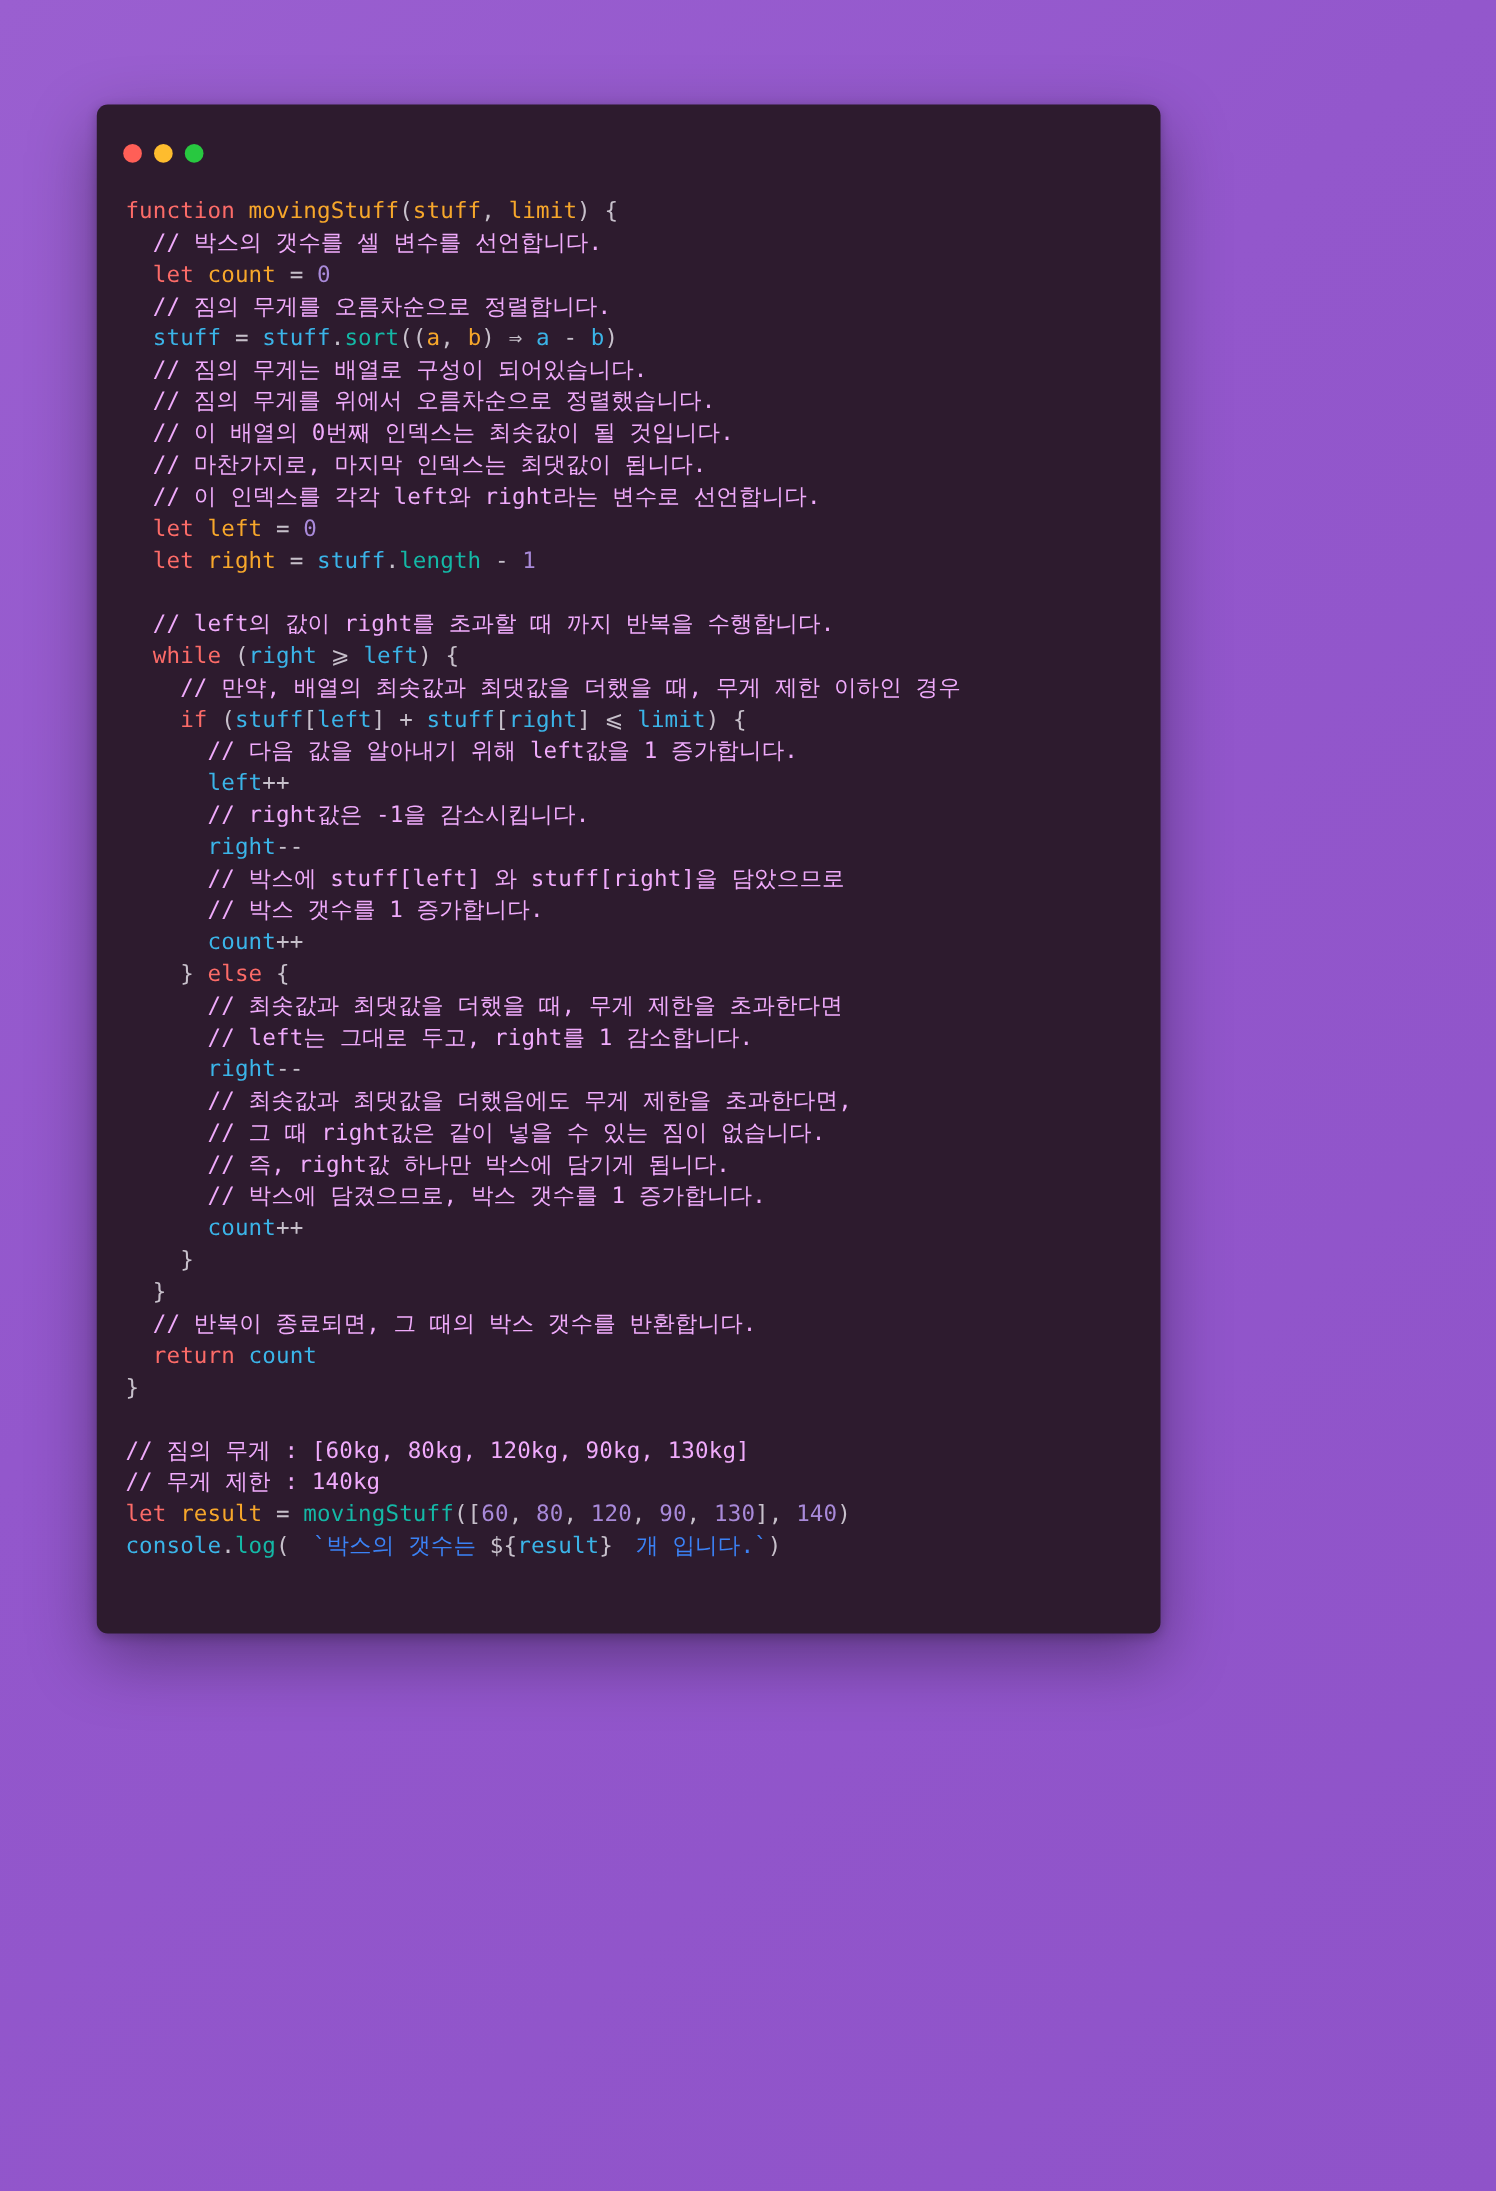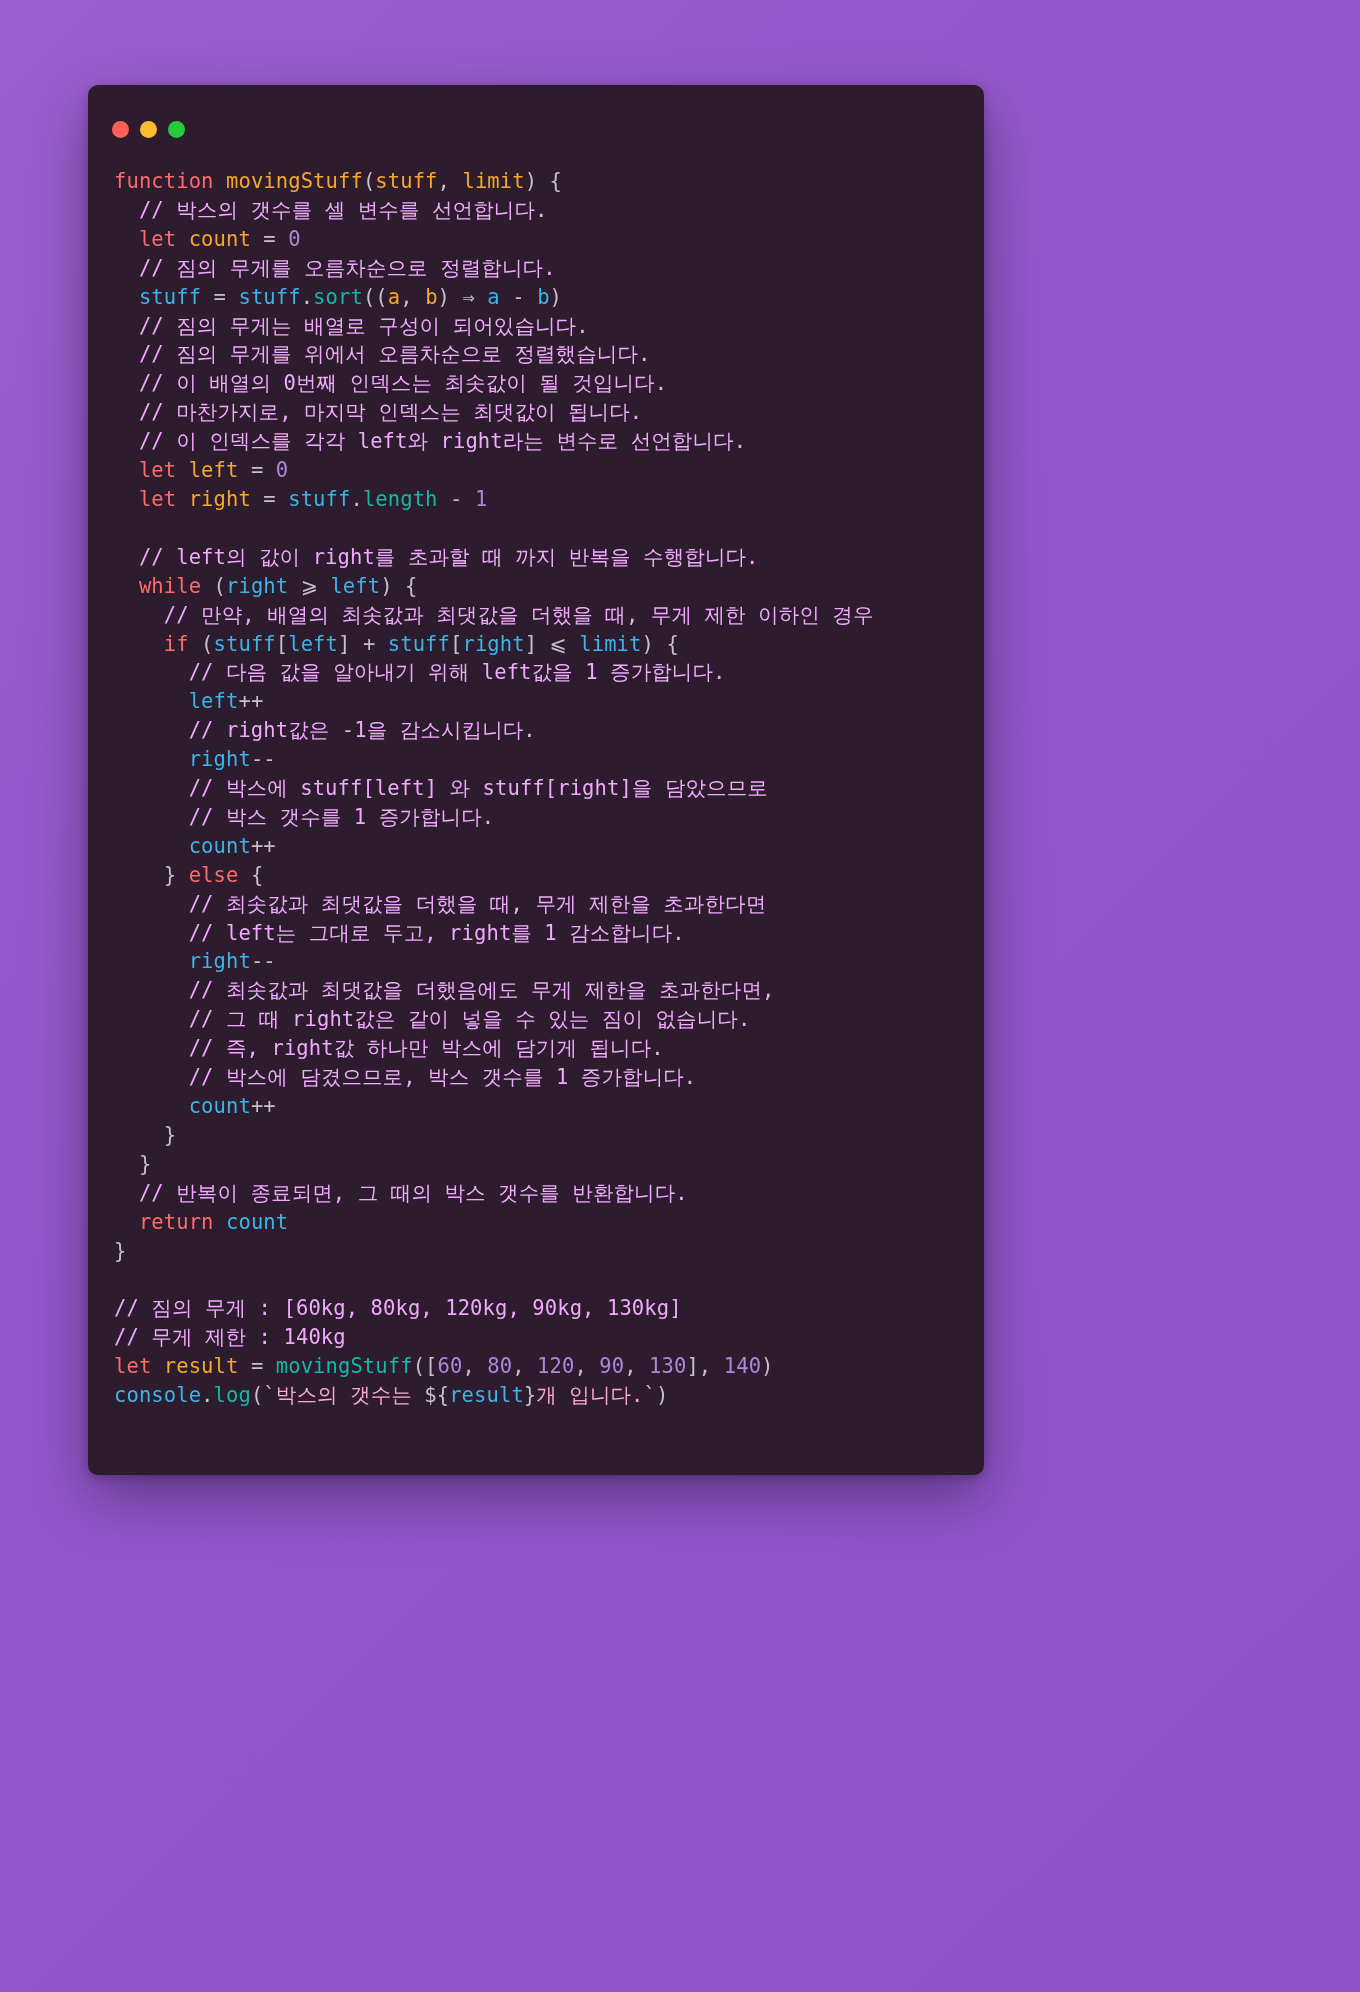--- a/index.html
+++ b/index.html
@@ -12,22 +12,22 @@
     background: linear-gradient(135deg, #9a5fd0 0%, #9357cc 40%, #8f53c9 100%);
     font-family: "DejaVu Sans Mono", monospace;
     display: flex;
     align-items: flex-start;
     justify-content: center;
   }
 
   #carbon-window {
     position: absolute;
     left: 88px;
-    top: 85px;
-    width: 896px;
+    top: 95px;
+    width: 967px;
     height: 1390px;
     background: #2d1b2e;
     border-radius: 10px;
     box-shadow: 0 22px 60px rgba(0,0,0,0.36), 0 3px 10px rgba(0,0,0,0.22);
     padding: 22px 0 0 0;
     overflow: hidden;
   }
 
   #titlebar {
     height: 44px;
@@ -56,21 +56,21 @@
   .line { min-height: 28.9px; }
 
   
   .kw   { color: #fc6b68; }  
   .fn   { color: #f7a72b; }  
   .var  { color: #3bb4e8; }  
   .meth { color: #14b8a6; }  
   .num  { color: #a98ada; }  
   .cmt  { color: #f0abfc; }  
   .pun  { color: #c7c0cb; }  
-  .str  { color: #f9a8d4; }  
+  .str  { color: #3b82f6; margin-left: 21px; }  
 </style>
 </head>
 <body>
 
 <div id="carbon-window">
 
   <div id="titlebar">
     <span class="dot red"></span>
     <span class="dot yellow"></span>
     <span class="dot green"></span>

